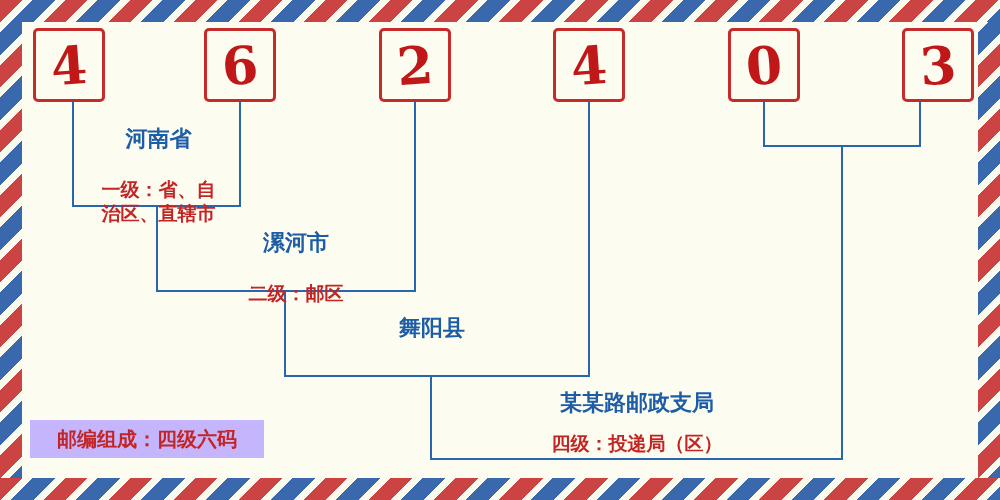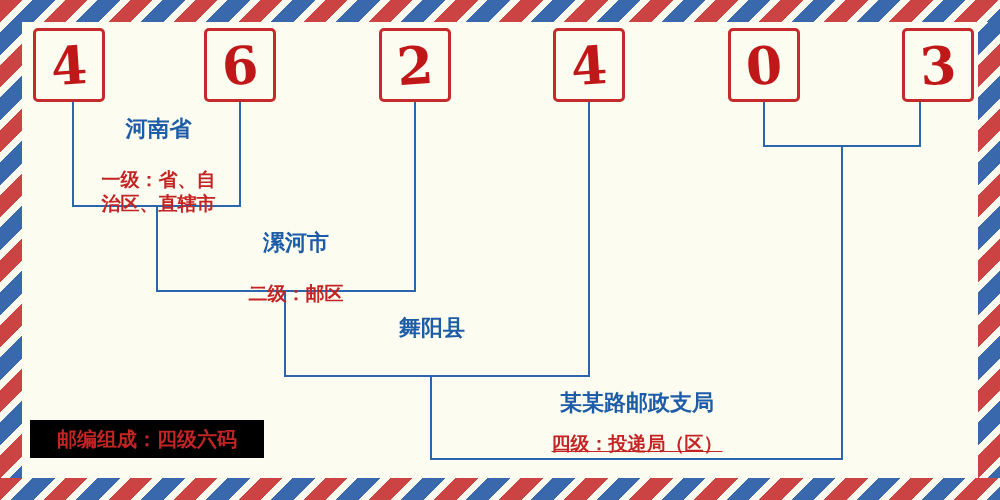--- a/index.html
+++ b/index.html
@@ -63,30 +63,30 @@
     font-size: 19px;
     margin-top: 24px;
     white-space: nowrap;
     line-height: 1.25;
   }
   .label .desc.wrap {
     white-space: normal;
     width: 120px;
     margin: 24px auto 0;
   }
-  .label.l4 .desc { margin-top: 14px; text-decoration: underline; }
+  .label.l4 .desc { margin-top: 14px; }
 
   
   .badge {
     position: absolute;
     left: 30px;
     top: 420px;
     width: 234px;
     height: 38px;
-    background: #000000;
+    background: #c4b5fd;
     display: flex;
     align-items: center;
     justify-content: center;
     color: #c32424;
     font-weight: bold;
     font-size: 20px;
   }
 </style>
 </head>
 <body>
@@ -130,21 +130,21 @@
   <div class="line" style="left:284px; top:375px; width:306px; height:2px"></div>
 
   <div class="line" style="left:763px; top:102px; width:2px;  height:43px"></div>
   <div class="line" style="left:919px; top:102px; width:2px;  height:43px"></div>
   <div class="line" style="left:763px; top:145px; width:158px; height:2px"></div>
 
   <div class="line" style="left:430px; top:375px; width:2px;  height:83px"></div>
   <div class="line" style="left:841px; top:145px; width:2px;  height:313px"></div>
   <div class="line" style="left:430px; top:458px; width:413px; height:2px"></div>
 
-  <div class="label" style="left:75px; top:114px; width:167px">
+  <div class="label" style="left:75px; top:124px; width:167px">
     <span class="name">河南省</span>
     <span class="desc wrap">一级：省、自治区、直辖市</span>
   </div>
 
   <div class="label" style="left:196px; top:228px; width:200px">
     <span class="name">漯河市</span>
     <span class="desc">二级：邮区</span>
   </div>
 
   <div class="label" style="left:292px; top:313px; width:280px">

